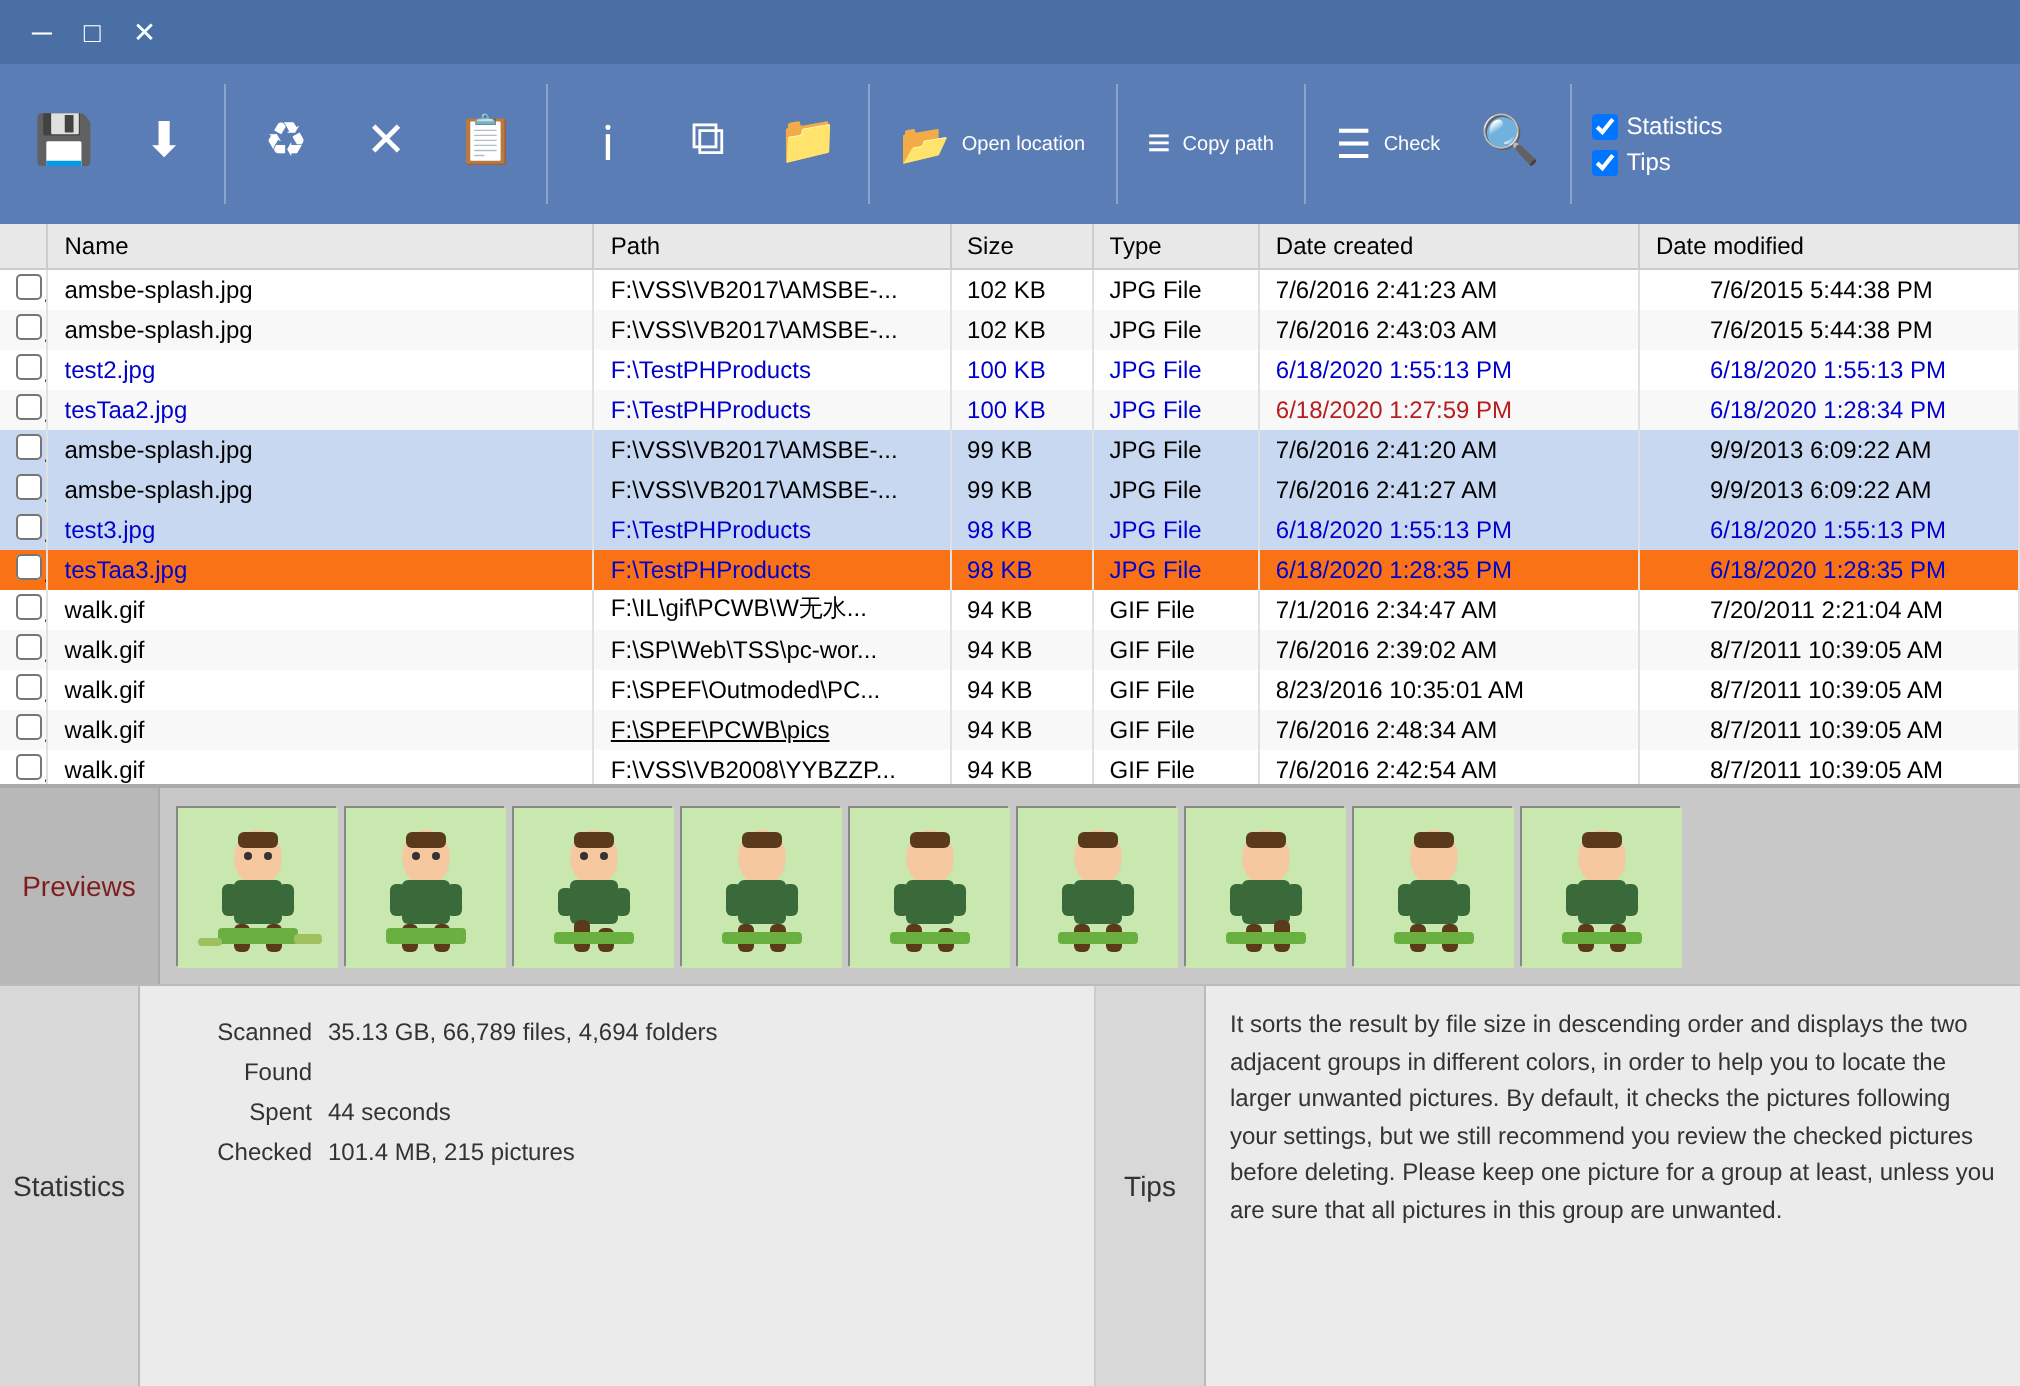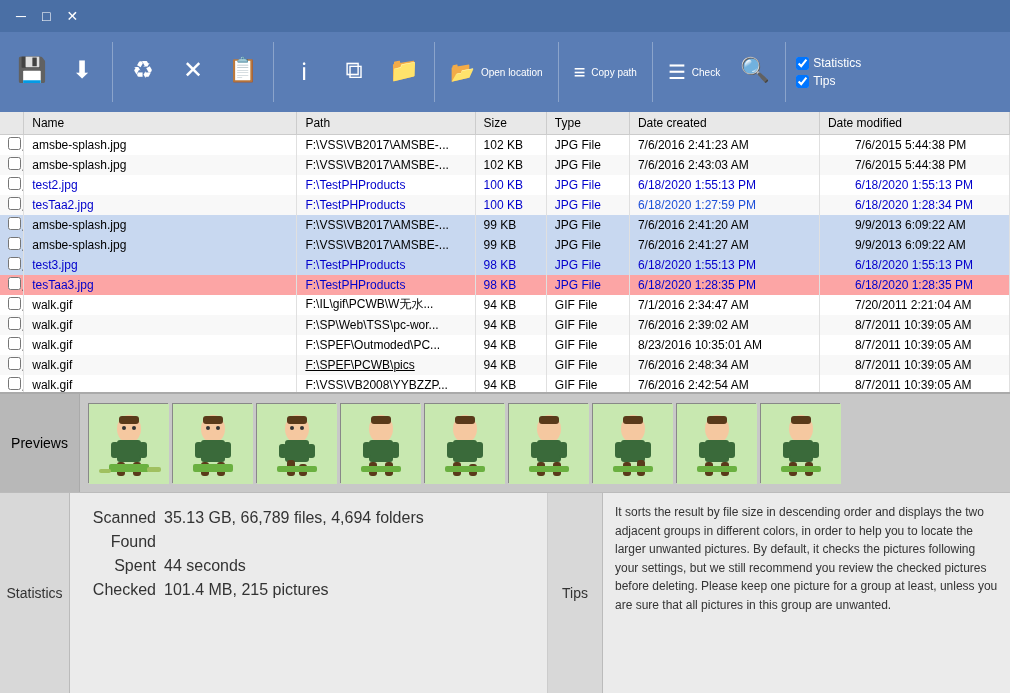--- a/index.html
+++ b/index.html
@@ -128,21 +128,21 @@
     .file-table thead th.col-type { width: 70px; }
     .file-table thead th.col-date-created { width: 160px; }
     .file-table thead th.col-date-modified { width: 160px; }
     
     .checkbox-cell { width: 20px; padding: 1px 4px; }
     .file-checkbox { margin: 0; }
     
     .stats-row {
       display: flex;
       margin: 6px 0;
-      font-size: 16px;
+      font-size: 12px;
     }
     .stats-key {
       width: 70px;
       text-align: right;
       margin-right: 8px;
       color: #333;
       font-weight: normal;
     }
     .stats-val { color: #333; }
     
@@ -274,21 +274,21 @@
     <td class="col-date-modified" style="color:#0000cc;">6/18/2020 1:55:13 PM</td>
   </tr>
           <tr style="background: rgb(248, 248, 248);">
     <td class="checkbox-cell">
       <input type="checkbox" class="file-checkbox" style="">
     </td>
     <td class="col-name" style="overflow:hidden;text-overflow:ellipsis;white-space:nowrap;max-width:200px;color:#0000cc;">tesTaa2.jpg</td>
     <td class="col-path" style="overflow:hidden;text-overflow:ellipsis;white-space:nowrap;max-width:140px;color:#0000cc;">F:\TestPHProducts</td>
     <td class="col-size" style="color:#0000cc;">100 KB</td>
     <td class="col-type" style="color:#0000cc;">JPG File</td>
-    <td class="col-date-created" style="color:#1d4ed8;">6/18/2020 1:27:59 PM</td>
+    <td class="col-date-created" style="color:#b91c1c;">6/18/2020 1:27:59 PM</td>
     <td class="col-date-modified" style="color:#0000cc;">6/18/2020 1:28:34 PM</td>
   </tr>
           <tr style="background: rgb(200, 216, 240);">
     <td class="checkbox-cell">
       <input type="checkbox" class="file-checkbox" style="">
     </td>
     <td class="col-name" style="overflow:hidden;text-overflow:ellipsis;white-space:nowrap;max-width:200px;">amsbe-splash.jpg</td>
     <td class="col-path" style="overflow:hidden;text-overflow:ellipsis;white-space:nowrap;max-width:140px;">F:\VSS\VB2017\AMSBE-...</td>
     <td class="col-size" style="">99 KB</td>
     <td class="col-type" style="">JPG File</td>
@@ -310,21 +310,21 @@
     <td class="checkbox-cell">
       <input type="checkbox" class="file-checkbox" style="">
     </td>
     <td class="col-name" style="overflow:hidden;text-overflow:ellipsis;white-space:nowrap;max-width:200px;color:#0000cc;">test3.jpg</td>
     <td class="col-path" style="overflow:hidden;text-overflow:ellipsis;white-space:nowrap;max-width:140px;color:#0000cc;">F:\TestPHProducts</td>
     <td class="col-size" style="color:#0000cc;">98 KB</td>
     <td class="col-type" style="color:#0000cc;">JPG File</td>
     <td class="col-date-created" style="color:#0000cc;">6/18/2020 1:55:13 PM</td>
     <td class="col-date-modified" style="color:#0000cc;">6/18/2020 1:55:13 PM</td>
   </tr>
-          <tr style="background: #fca5a5; margin-top: 28px;">
+          <tr style="background: #f97316; margin-top: 28px;">
     <td class="checkbox-cell">
       <input type="checkbox" class="file-checkbox" style="">
     </td>
     <td class="col-name" style="overflow:hidden;text-overflow:ellipsis;white-space:nowrap;max-width:200px;color:#0000cc;">tesTaa3.jpg</td>
     <td class="col-path" style="overflow:hidden;text-overflow:ellipsis;white-space:nowrap;max-width:140px;color:#0000cc;">F:\TestPHProducts</td>
     <td class="col-size" style="color:#0000cc;">98 KB</td>
     <td class="col-type" style="color:#0000cc;">JPG File</td>
     <td class="col-date-created" style="color:#0000cc;">6/18/2020 1:28:35 PM</td>
     <td class="col-date-modified" style="color:#0000cc;">6/18/2020 1:28:35 PM</td>
   </tr>
@@ -381,21 +381,21 @@
     <td class="col-size" style="">94 KB</td>
     <td class="col-type" style="">GIF File</td>
     <td class="col-date-created" style="">7/6/2016 2:42:54 AM</td>
     <td class="col-date-modified" style="">8/7/2011 10:39:05 AM</td>
   </tr>
         </tbody>
     </table>
   </div>
 
   <div style="display:flex; background:#c8c8c8; height:100px; border-top:2px solid #aaa; flex-shrink:0;">
-    <div style="background:#b8b8b8; width:80px; min-width:80px; display:flex; align-items:center; justify-content:center; border-right:1px solid #aaa; font-size:14px; color:#000000;">Previews</div>
+    <div style="background:#b8b8b8; width:80px; min-width:80px; display:flex; align-items:center; justify-content:center; border-right:1px solid #aaa; font-size:14px; color:#7f1d1d;">Previews</div>
     <div style="display:flex; align-items:center; gap:4px; padding:6px 8px; overflow:hidden;">
 
       <div style="width:80px;height:80px;background:#b8d4a0;border:1px solid #888;flex-shrink:0;">
         <svg viewBox="0 0 80 80" width="80" height="80">
           <rect width="80" height="80" fill="#c8e8b0"></rect>
           <ellipse cx="40" cy="25" rx="12" ry="14" fill="#f5c8a0"></ellipse>
           <rect x="28" y="36" width="24" height="22" rx="3" fill="#3a6a3a"></rect>
           <rect x="22" y="38" width="8" height="16" rx="3" fill="#3a6a3a"></rect>
           <rect x="50" y="38" width="8" height="16" rx="3" fill="#3a6a3a"></rect>
           <rect x="28" y="58" width="8" height="14" rx="3" fill="#5a3a1a"></rect>

